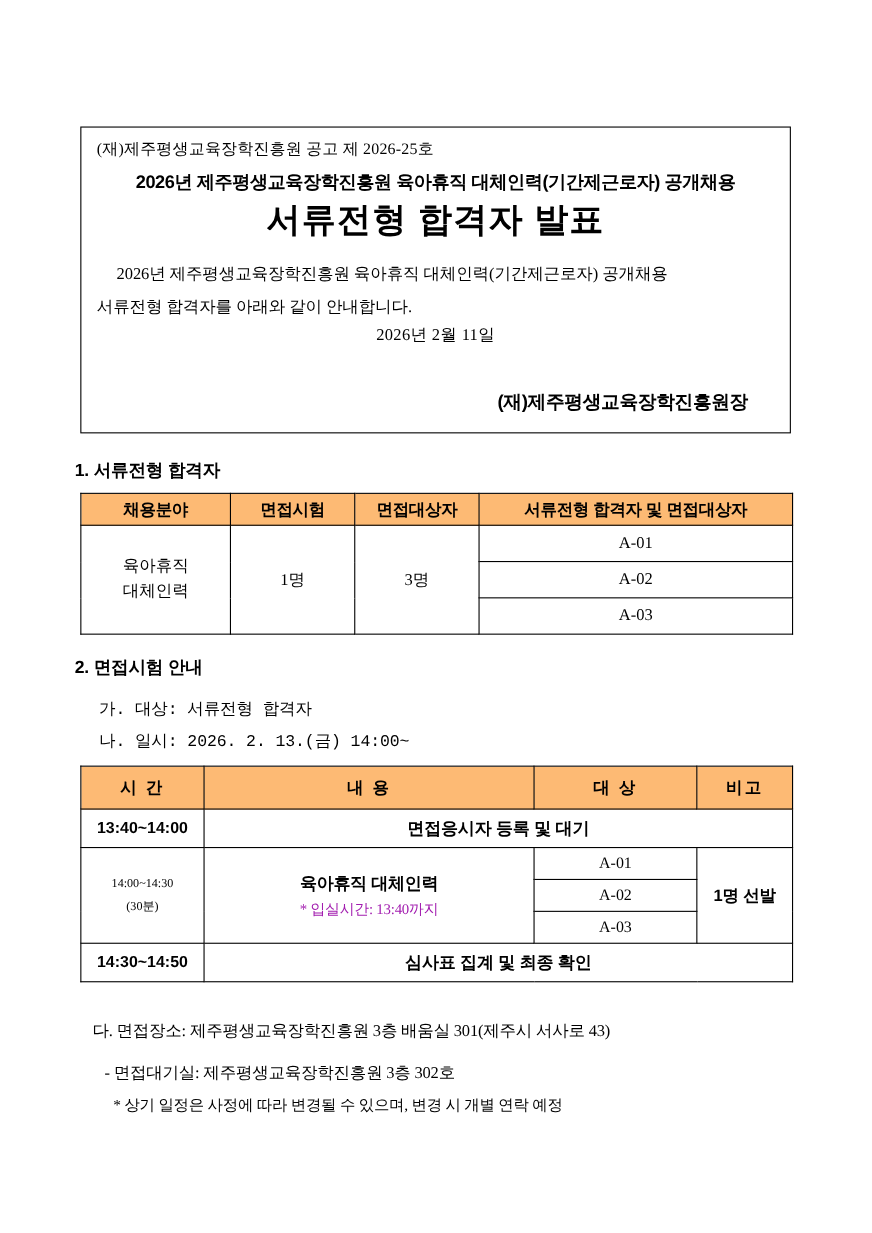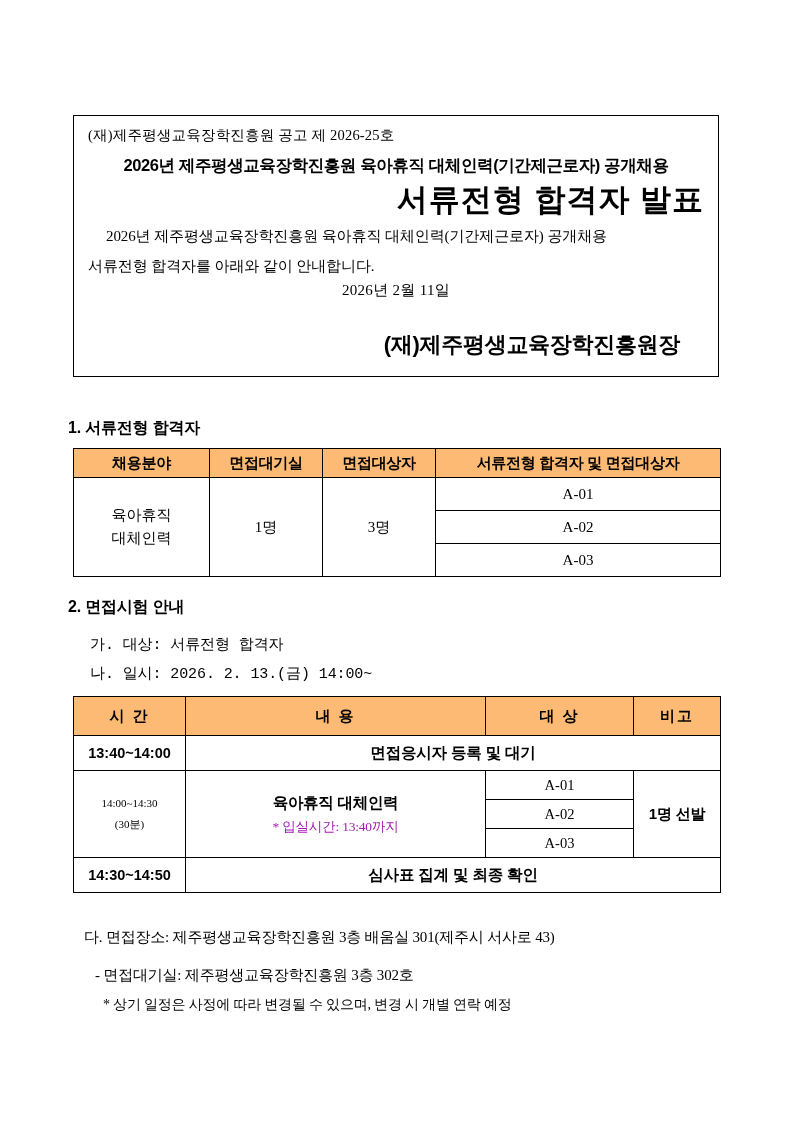--- a/index.html
+++ b/index.html
@@ -39,43 +39,44 @@
   }
   .notice-title1 {
     text-align: center;
     font-family: "Liberation Sans", sans-serif;
     font-weight: bold;
     font-size: 16.5px;
     letter-spacing: -0.4px;
     margin-bottom: 2px;
   }
   .notice-title2 {
-    text-align: right;
+    text-align: center;
     font-family: "Liberation Sans", sans-serif;
     font-weight: bold;
     font-size: 31px;
     letter-spacing: 1px;
+    margin-bottom: 14px;
   }
   .notice-para {
     font-size: 15px;
     line-height: 30px;
     text-indent: 18px;
     letter-spacing: -0.1px;
   }
   .notice-date {
     text-align: center;
     font-size: 15px;
     letter-spacing: 0.3px;
   }
   .notice-signer {
     text-align: right;
     font-family: "Liberation Sans", sans-serif;
     font-weight: bold;
-    font-size: 22px;
-    margin-top: 30px;
+    font-size: 17px;
+    margin-top: 40px;
     padding-right: 24px;
     letter-spacing: -0.3px;
   }
 
   
   .section-h {
     position: absolute;
     font-family: "Liberation Sans", sans-serif;
     font-weight: bold;
     font-size: 16px;
@@ -195,21 +196,21 @@
   <table id="table1">
     <colgroup>
       <col style="width:136px">
       <col style="width:113px">
       <col style="width:113px">
       <col style="width:285px">
     </colgroup>
     <tbody>
         <tr>
       <th class="thead-cell">채용분야</th>
-      <th class="thead-cell">면접대기실</th>
+      <th class="thead-cell">면접시험</th>
       <th class="thead-cell">면접대상자</th>
       <th class="thead-cell">서류전형 합격자 및 면접대상자</th>
     </tr>
     <tr>
       <td class="cell-name t1-row-cell" rowspan="3">
         <div>육아휴직</div>
         <div>대체인력</div>
       </td>
       <td class="t1-row-cell" rowspan="3">1명</td>
       <td class="t1-row-cell" rowspan="3">3명</td>

